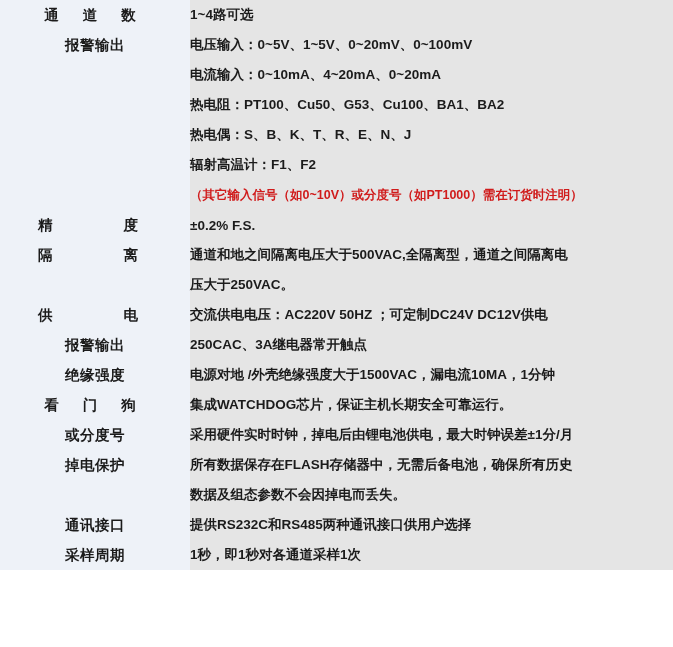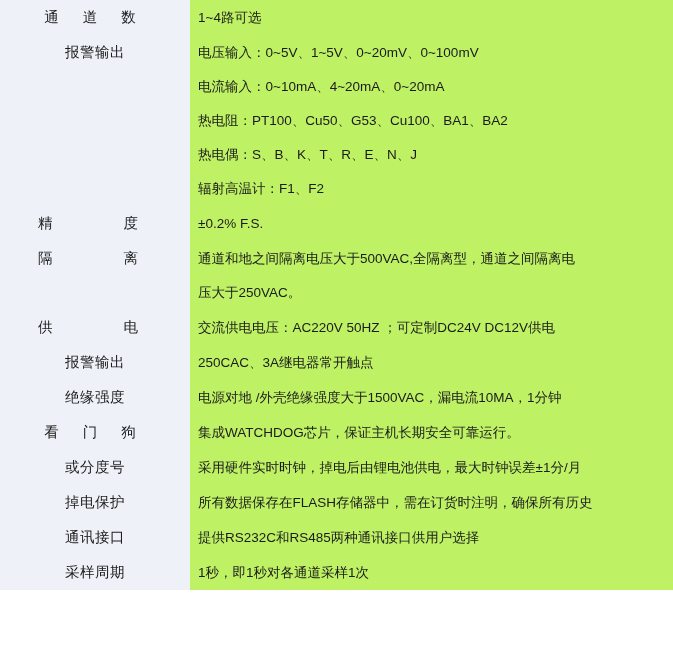--- a/index.html
+++ b/index.html
@@ -13,41 +13,42 @@
     font-family: "Liberation Sans", sans-serif;
     color: #222;
     overflow: hidden;
   }
   .spec-table {
     width: 673px;
     border-collapse: collapse;
     table-layout: fixed;
   }
   .spec-table td {
-    padding: 8px;
+    padding: 0;
     vertical-align: middle;
     border: none;
+    font-weight: bold;
   }
   .label-cell {
     width: 190px;
     background: #eef2f8;
     text-align: center;
     font-size: 14.5px;
     color: #1b1b1b;
     letter-spacing: 0.5px;
     border-right: 1px solid #ffffff;
     border-bottom: 1px solid #ffffff;
     padding: 0 10px;
     box-sizing: border-box;
   }
   .label-cell.blank {
     background: #eef2f8;
   }
   .value-cell {
-    background: #bef264;
+    background: #e5e5e5;
     font-size: 13.5px;
     color: #1b1b1b;
     padding: 0 0 0 14px;
     border-bottom: 1px solid #ffffff;
     box-sizing: border-box;
     white-space: nowrap;
   }
   .value-cell.note {
     color: #d01b1b;
     font-size: 12.5px;
@@ -82,20 +83,24 @@
       </tr>
       <tr class="row-h">
         <td class="label-cell blank"></td>
         <td class="value-cell">热电偶：S、B、K、T、R、E、N、J</td>
       </tr>
       <tr class="row-h">
         <td class="label-cell blank"></td>
         <td class="value-cell">辐射高温计：F1、F2</td>
       </tr>
       <tr class="row-h">
+        <td class="label-cell blank"></td>
+        <td class="value-cell note">（其它输入信号（如0~10V）或分度号（如PT1000）需在订货时注明）</td>
+      </tr>
+      <tr class="row-h">
         <td class="label-cell wide2">精　　度</td>
         <td class="value-cell">±0.2% F.S.</td>
       </tr>
       <tr class="row-h">
         <td class="label-cell wide2">隔　　离</td>
         <td class="value-cell">通道和地之间隔离电压大于500VAC,全隔离型，通道之间隔离电</td>
       </tr>
       <tr class="row-h">
         <td class="label-cell blank"></td>
         <td class="value-cell">压大于250VAC。</td>
@@ -115,21 +120,25 @@
       <tr class="row-h">
         <td class="label-cell wide3">看 门 狗</td>
         <td class="value-cell">集成WATCHDOG芯片，保证主机长期安全可靠运行。</td>
       </tr>
       <tr class="row-h">
         <td class="label-cell">或分度号</td>
         <td class="value-cell">采用硬件实时时钟，掉电后由锂电池供电，最大时钟误差±1分/月</td>
       </tr>
       <tr class="row-h">
         <td class="label-cell">掉电保护</td>
-        <td class="value-cell">所有数据保存在FLASH存储器中，需在订货时注明，确保所有历史</td>
+        <td class="value-cell">所有数据保存在FLASH存储器中，无需后备电池，确保所有历史</td>
+      </tr>
+      <tr class="row-h">
+        <td class="label-cell blank"></td>
+        <td class="value-cell">数据及组态参数不会因掉电而丢失。</td>
       </tr>
       <tr class="row-h">
         <td class="label-cell">通讯接口</td>
         <td class="value-cell">提供RS232C和RS485两种通讯接口供用户选择</td>
       </tr>
       <tr class="row-h">
         <td class="label-cell">采样周期</td>
         <td class="value-cell">1秒，即1秒对各通道采样1次</td>
       </tr>
     </tbody>

